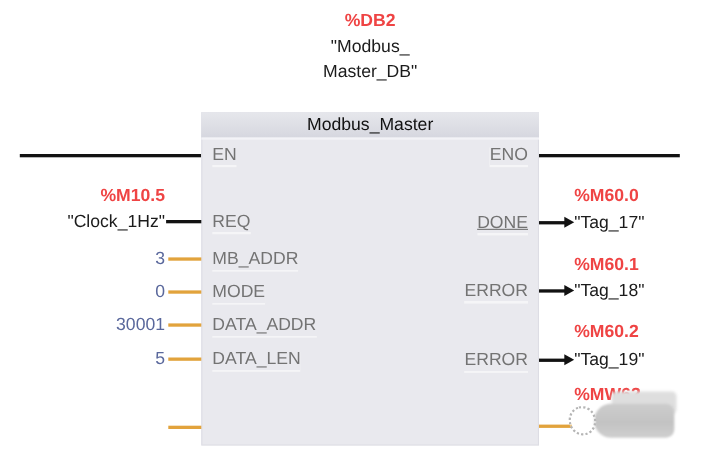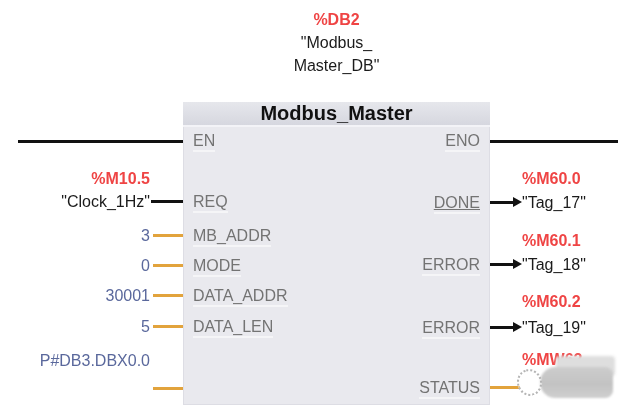--- a/index.html
+++ b/index.html
@@ -22,21 +22,21 @@
   }
   .db-call{left:183px;top:8px;width:307px;text-align:center;line-height:23px;}
   .block{
     position:absolute;left:183px;top:102px;width:307px;height:303px;
     background:#E9E9EE;box-shadow:0 0 0 1px #dddde4 inset;
   }
   .block-header{
     position:absolute;left:0;top:0;width:100%;height:23px;
     background:linear-gradient(#e6e7ec,#d6d7df);
     border-bottom:2px solid #f3f3f7;
-    text-align:center;font-weight:bold;font-size:20px;line-height:23px;color:#111;
+    text-align:center;font-weight:normal;font-size:16px;line-height:23px;color:#111;
   }
   .plabel{position:absolute;font-size:16px;line-height:18px;color:#737373;
     box-shadow:0 2px 0 rgba(255,255,255,0.55);}
   .plabel.right{right:10px;text-align:right;}
   .plabel.left{left:10px;}
   .rightcol{left:522px;}
   .leftcol{right:490px;text-align:center;}
   .watermark-blob{
     position:absolute;left:540px;top:367px;width:73px;height:31px;
     background:linear-gradient(#cdcdcd,#c3c3c3 55%,#cfcfcf);
@@ -73,30 +73,28 @@
     <div class="plabel left" style="top:91px;">REQ</div>
     <div class="plabel left" style="top:125px;">MB_ADDR</div>
     <div class="plabel left" style="top:155px;">MODE</div>
     <div class="plabel left" style="top:185px;">DATA_ADDR</div>
     <div class="plabel left" style="top:216px;">DATA_LEN</div>
 
     <div class="plabel right" style="top:30px;">ENO</div>
     <div class="plabel right" style="top:92px;text-decoration:underline;">DONE</div>
     <div class="plabel right" style="top:154px;">ERROR</div>
     <div class="plabel right" style="top:217px;">ERROR</div>
-    <div class="plabel right" style="top:277px;">STATUS</div>
   </div>
 
   <div class="abs leftcol teal" style="top:170px;">%M10.5</div>
   <div class="abs leftcol" style="top:193px;">"Clock_1Hz"</div>
   <div class="abs leftcol slate" style="top:227px;">3</div>
   <div class="abs leftcol slate" style="top:257px;">0</div>
   <div class="abs leftcol slate" style="top:287px;">30001</div>
   <div class="abs leftcol slate" style="top:318px;">5</div>
-  <div class="abs leftcol slate" style="top:352px;">P#DB3.DBX0.0</div>
 
   <div class="conn black" style="left:151px;top:200px;width:32px;"></div>
   <div class="conn orange" style="left:153px;top:234px;width:30px;"></div>
   <div class="conn orange" style="left:153px;top:264px;width:30px;"></div>
   <div class="conn orange" style="left:153px;top:294px;width:30px;"></div>
   <div class="conn orange" style="left:153px;top:325px;width:30px;"></div>
   <div class="conn orange" style="left:153px;top:387px;width:30px;"></div>
 
   <div class="abs rightcol teal" style="top:170px;">%M60.0</div>
   <div class="abs rightcol" style="top:194px;">"Tag_17"</div>

